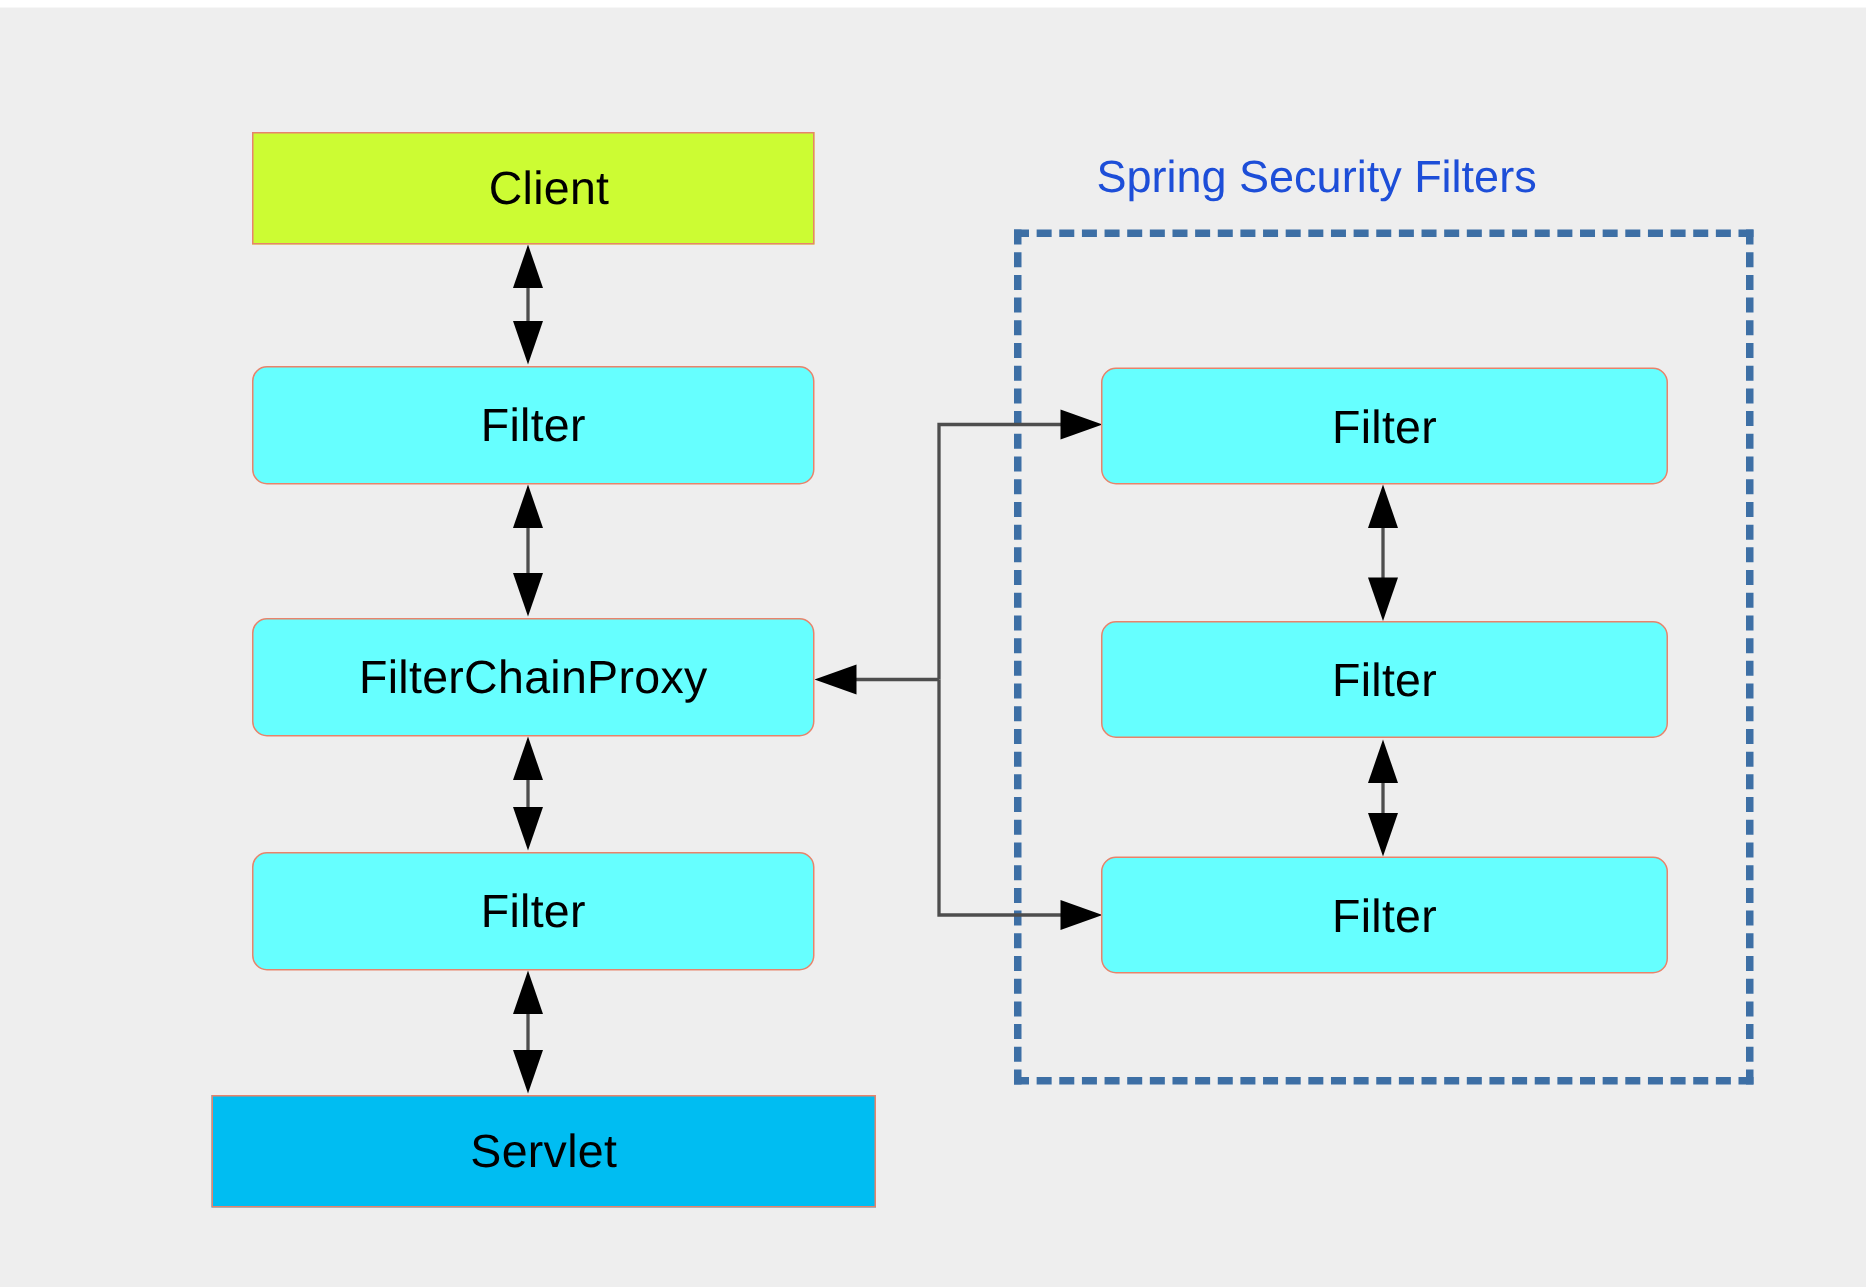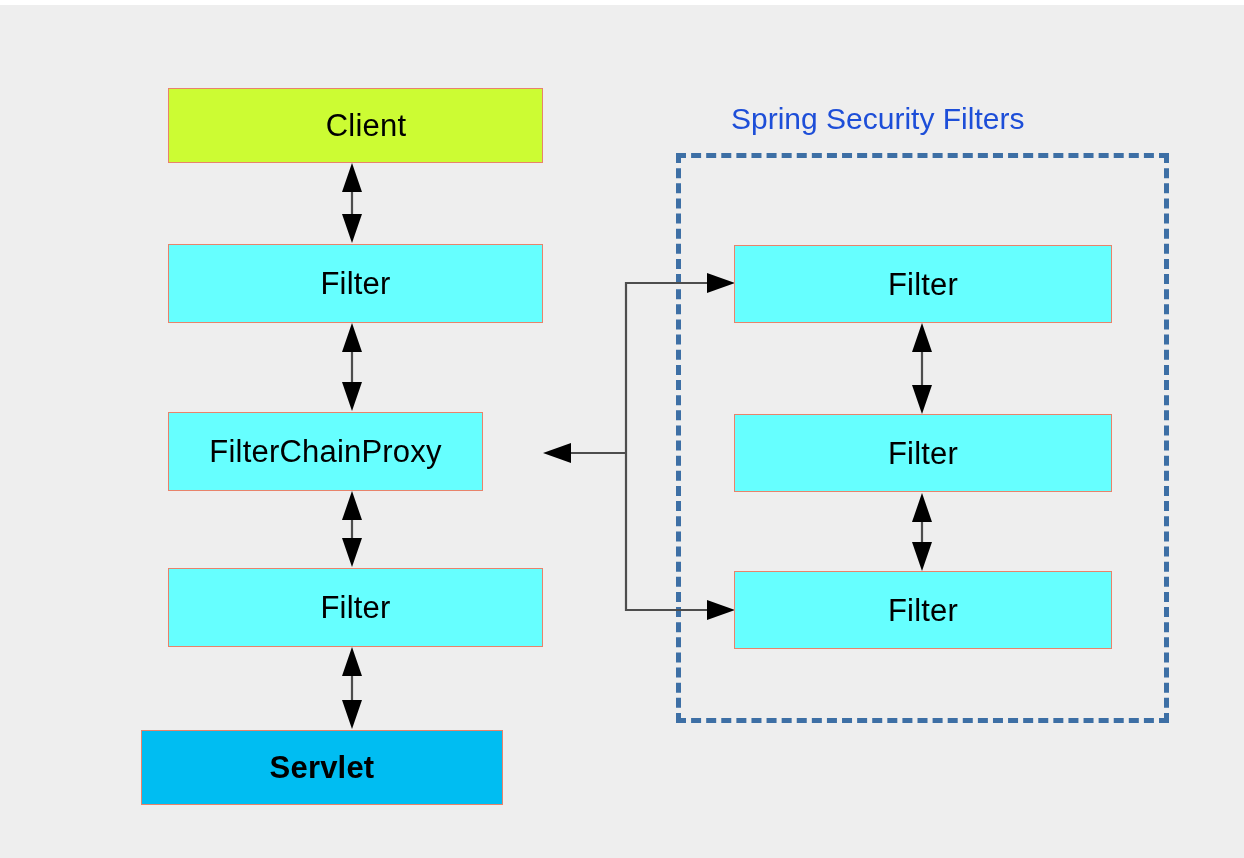--- a/index.html
+++ b/index.html
@@ -30,21 +30,21 @@
     display: flex;
     align-items: center;
     justify-content: center;
     color: #000000;
     font-size: 31px;
     line-height: 1;
     letter-spacing: 0.2px;
     white-space: nowrap;
   }
   .node-client   { background: #ccfc33; }
-  .node-filter   { background: #66ffff; }
+  .node-filter   { background: #66ffff; border-radius: 10px; }
   .node-servlet  { background: #00bdf2; }
 
   .group-box {
     position: absolute;
     box-sizing: border-box;
     border: 5px dashed #3d6fa5;
     background: transparent;
   }
   .group-label {
     position: absolute;
@@ -133,29 +133,29 @@
   </svg>
 
   <div class="node node-client" style="left:168px; top:88px; width:375px; height:75px;padding-left:21px;">
     <span>Client</span>
   </div>
 
   <div class="node node-filter" style="left:168px; top:244px; width:375px; height:79px;">
     <span>Filter</span>
   </div>
 
-  <div class="node node-filter" style="left:168px; top:412px; width:315px; height:79px;">
+  <div class="node node-filter" style="left:168px; top:412px; width:375px; height:79px;">
     <span>FilterChainProxy</span>
   </div>
 
   <div class="node node-filter" style="left:168px; top:568px; width:375px; height:79px;">
     <span>Filter</span>
   </div>
 
-  <div class="node node-servlet" style="left:141px; top:730px; width:362px; height:75px;font-weight:bold;">
+  <div class="node node-servlet" style="left:141px; top:730px; width:443px; height:75px;">
     <span>Servlet</span>
   </div>
 
   <div class="node node-filter" style="left:734px; top:245px; width:378px; height:78px;">
     <span>Filter</span>
   </div>
 
   <div class="node node-filter" style="left:734px; top:414px; width:378px; height:78px;">
     <span>Filter</span>
   </div>

